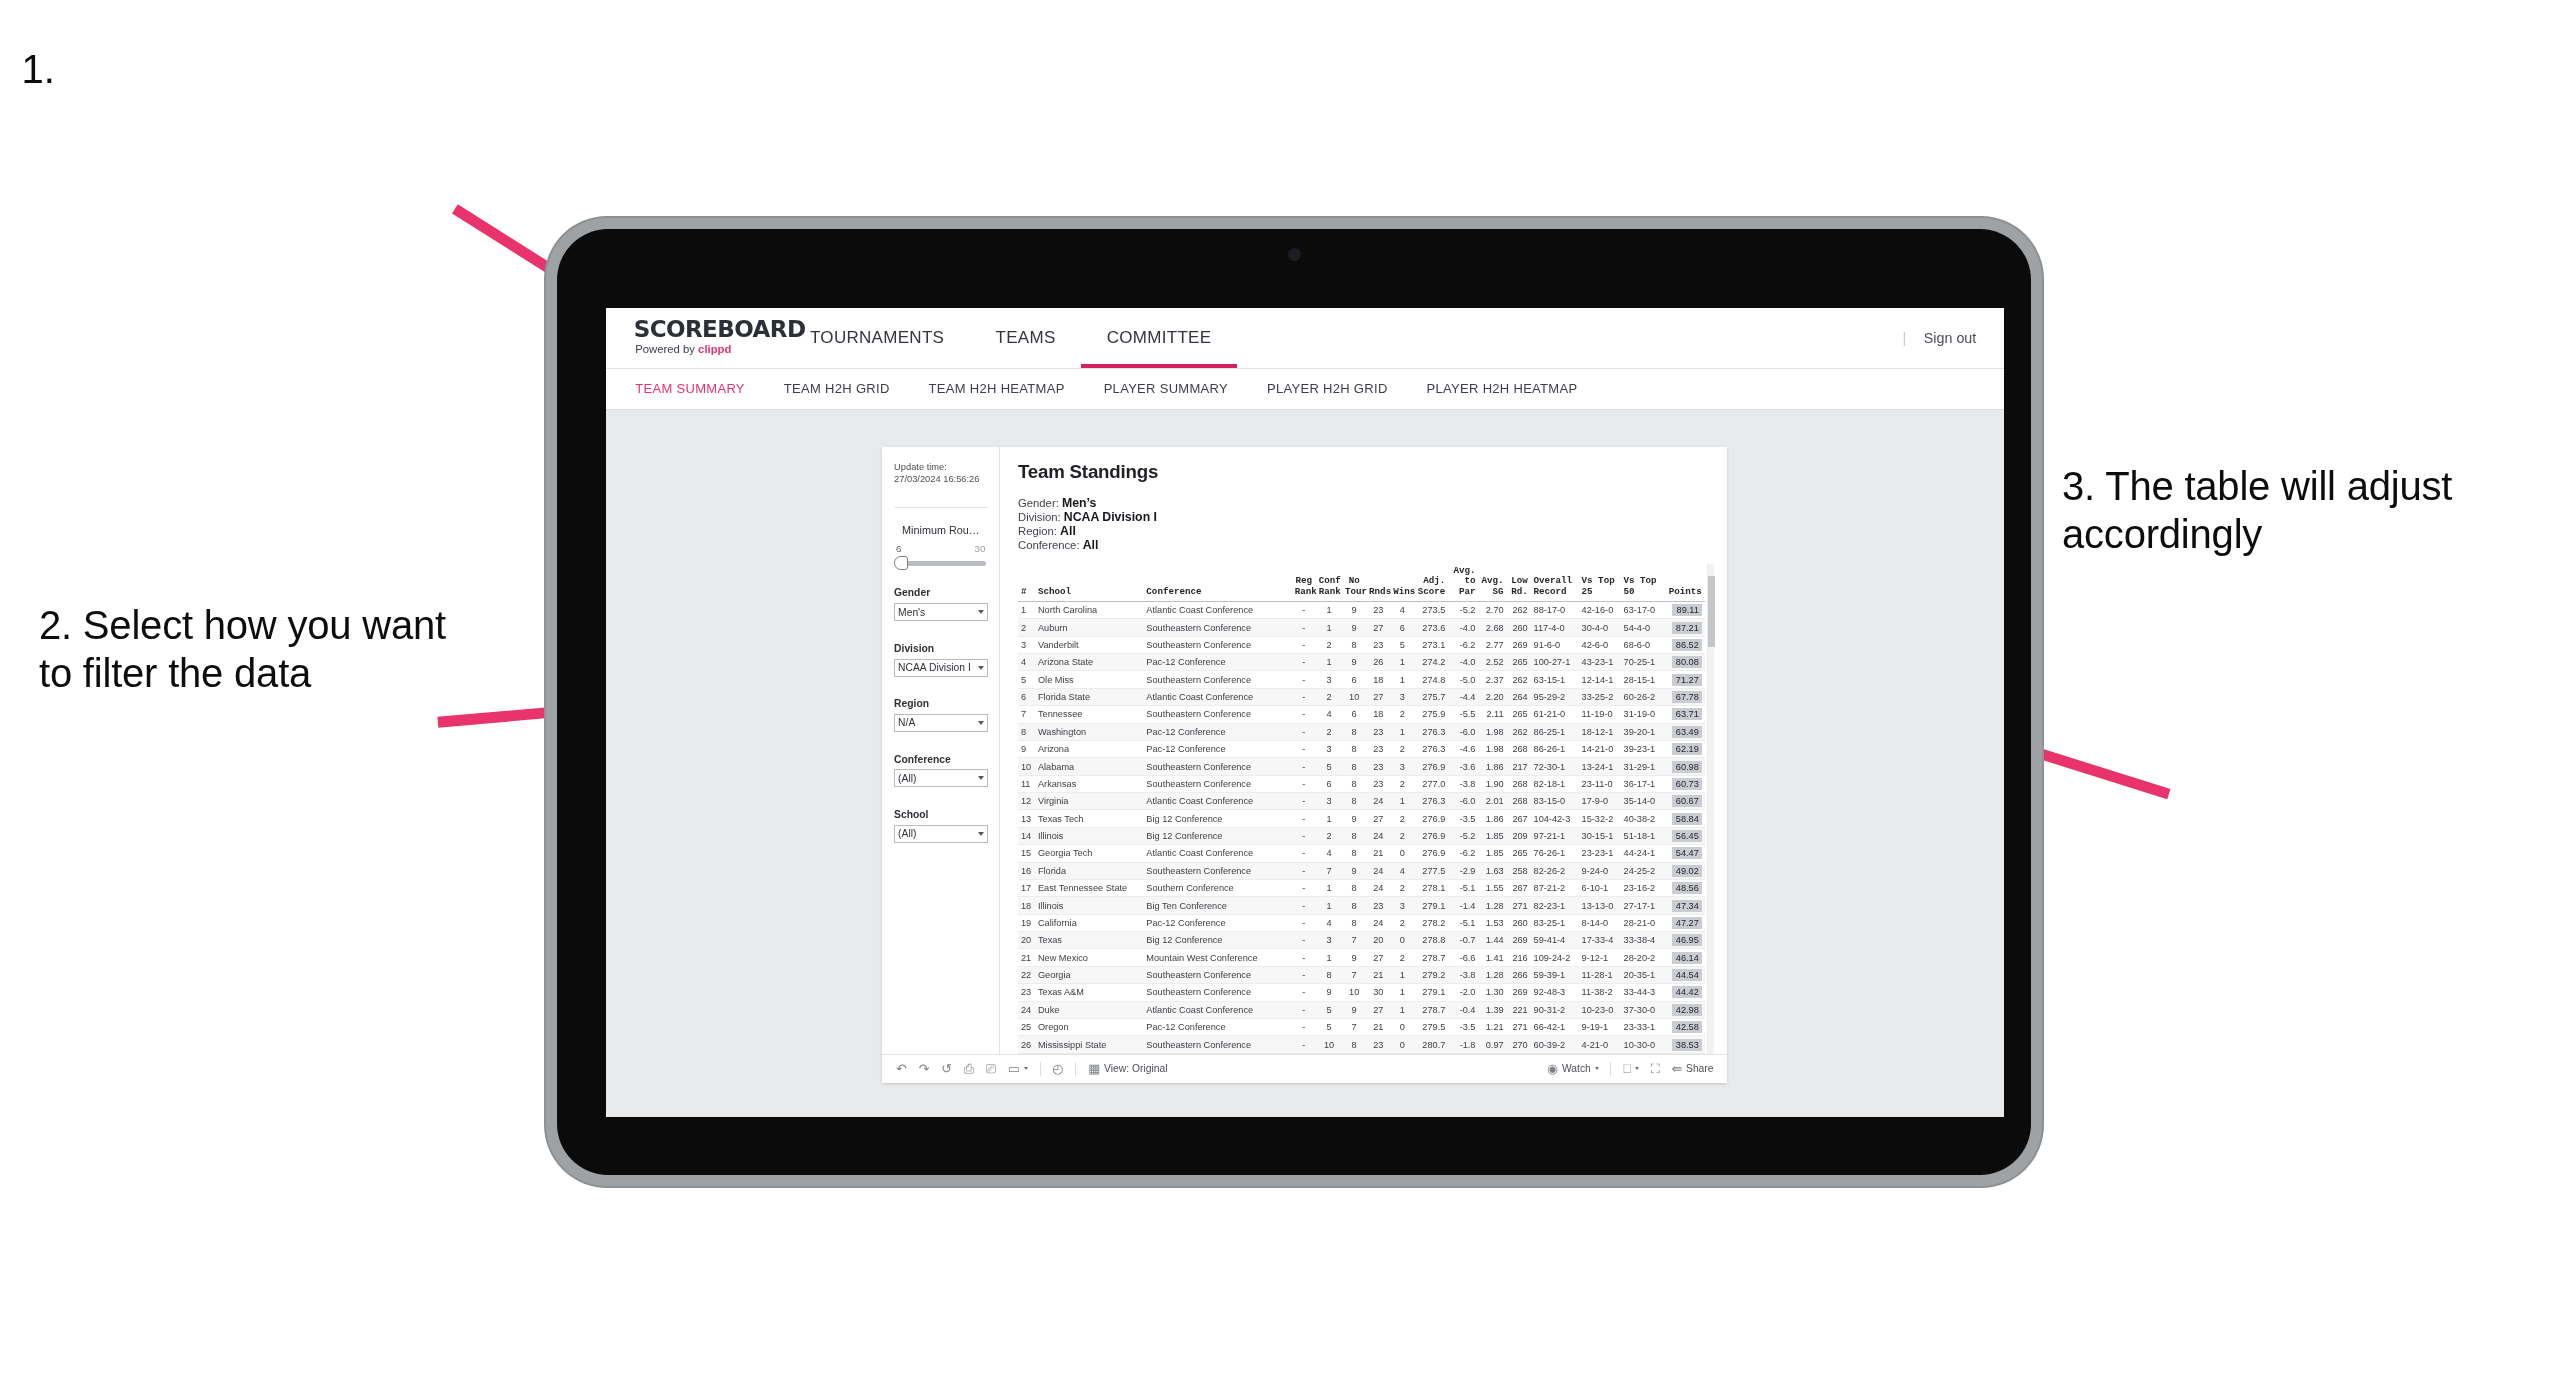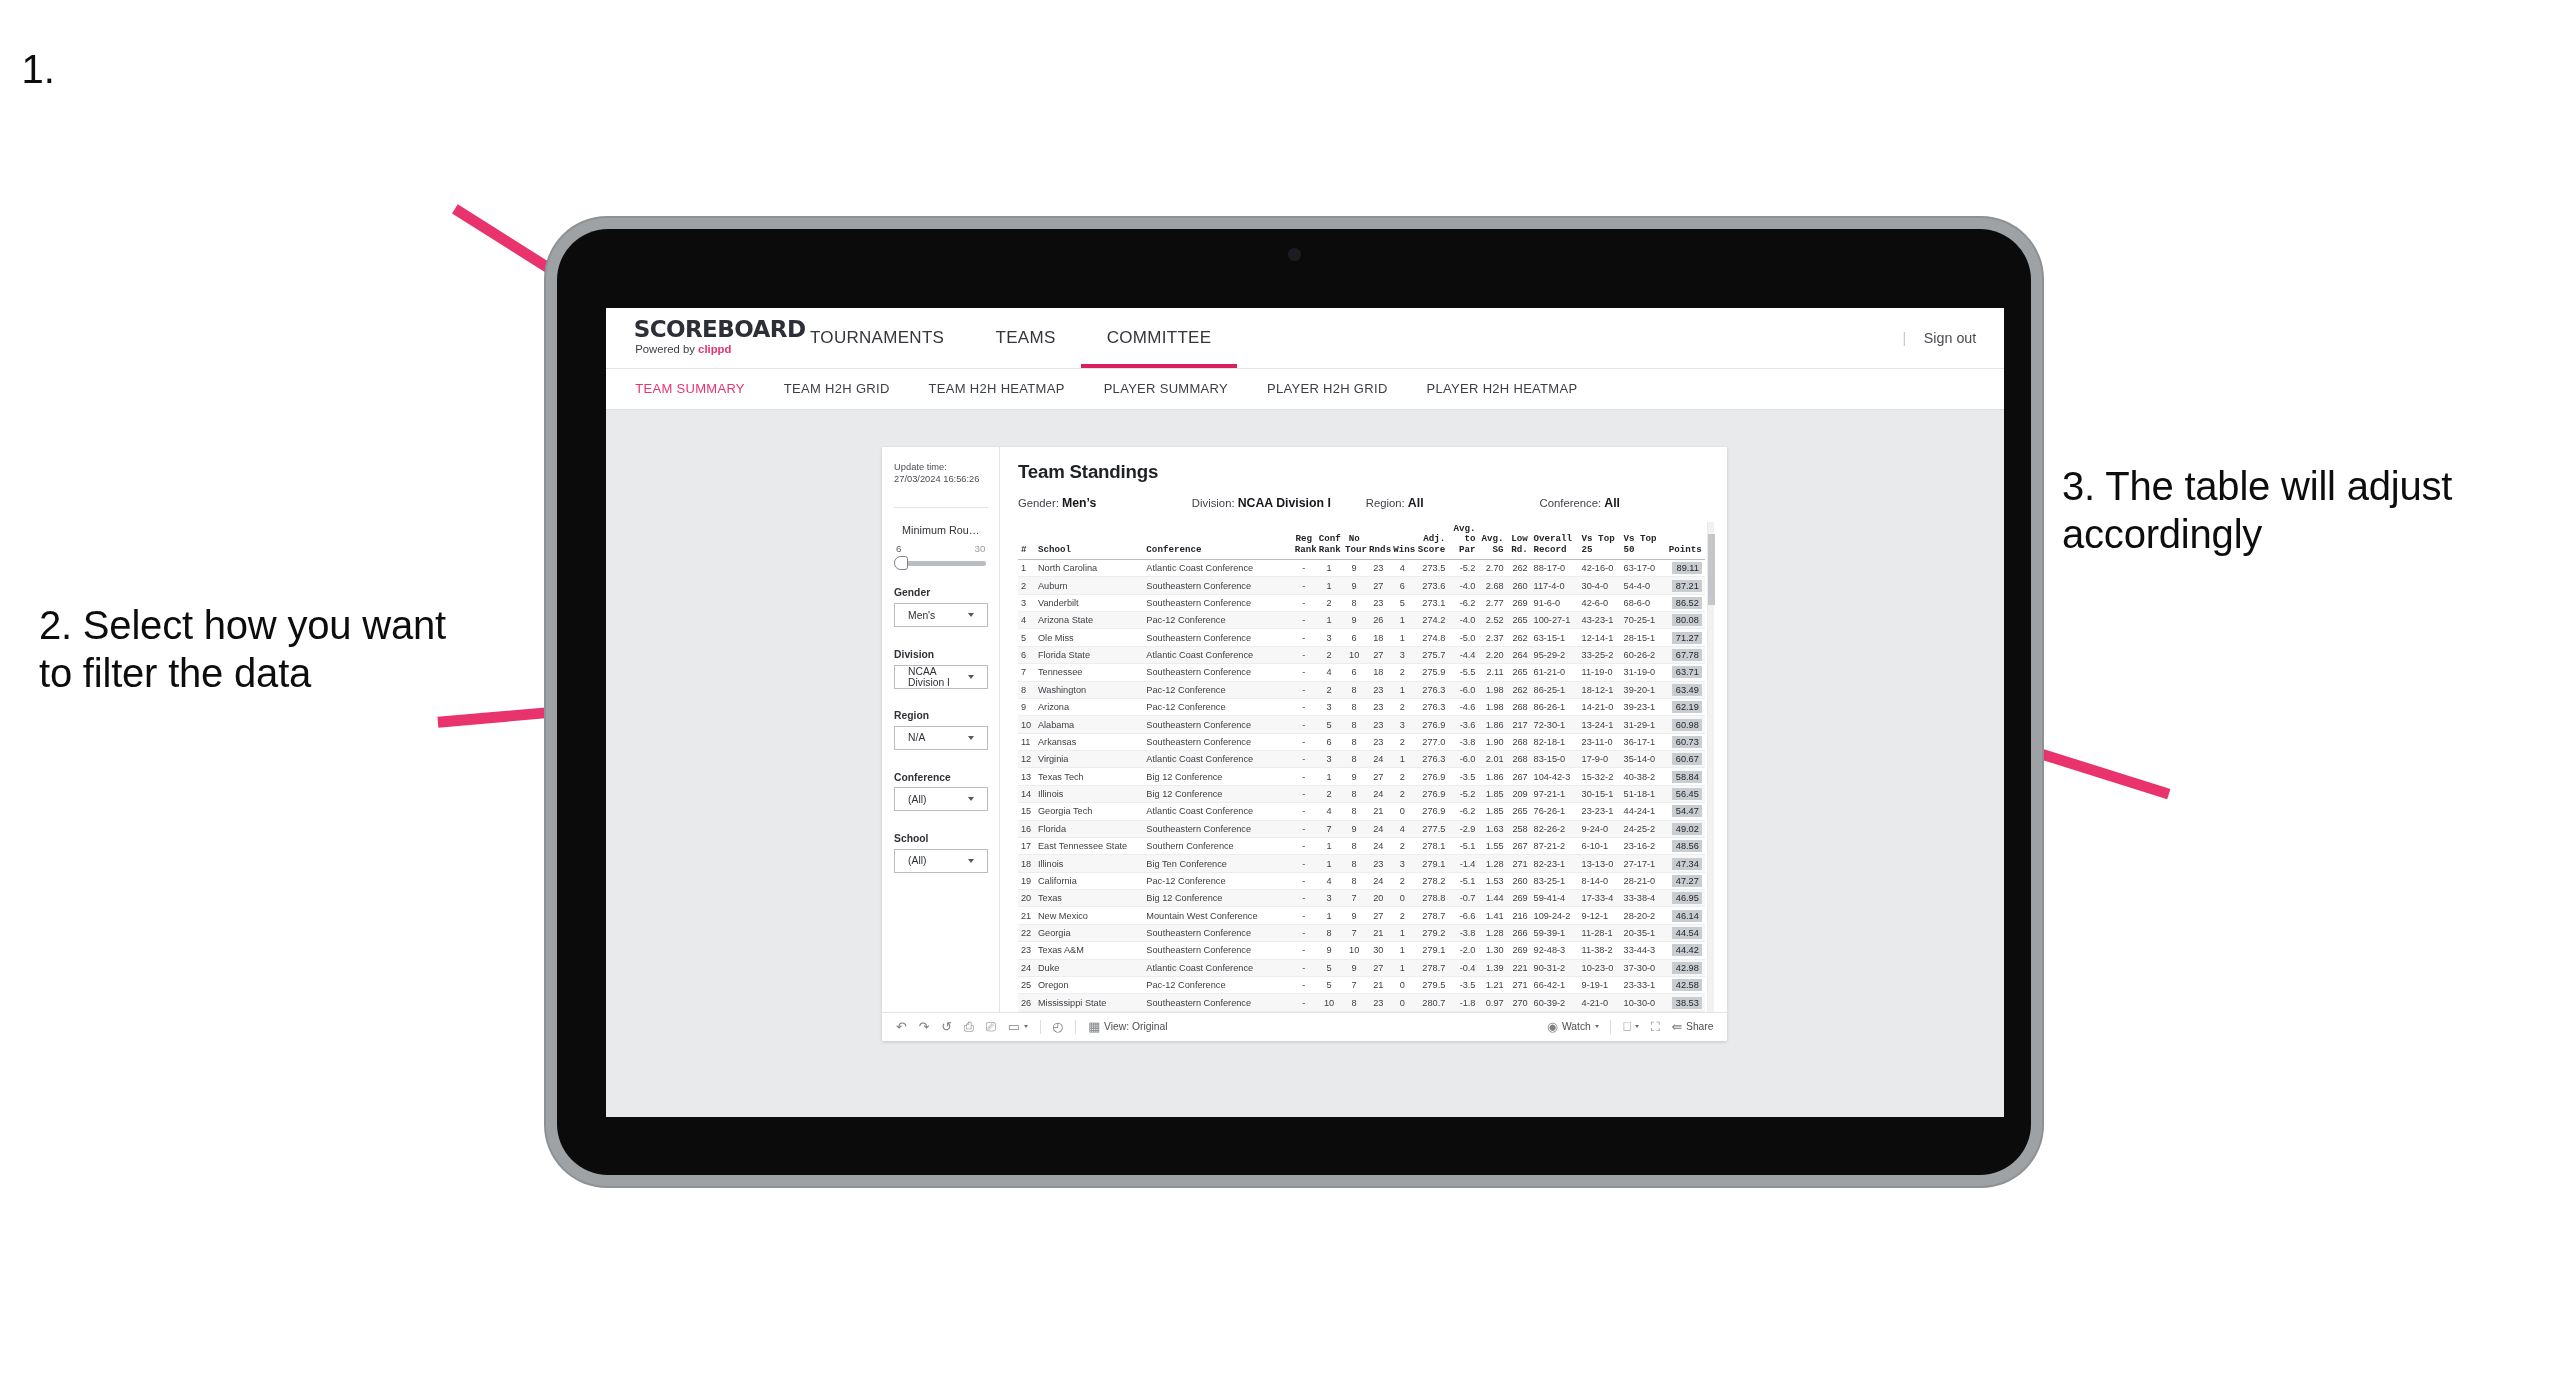--- a/index.html
+++ b/index.html
@@ -130,34 +130,34 @@
   .fgroup .flabel { font-size: 10.3px; font-weight:700; color:#2e3136; margin-bottom:4.9px; }
   .slider-title { font-size: 10.8px; color:#2e3136; text-align:center; margin-bottom:6.9px; }
   .slider-ends { display:flex; justify-content:space-between; font-size:9.8px; color:#5a5d62; padding:0 2px 2.9px;}
   .slider-ends .max { color:#9a9da2; }
   .slider-track { position:relative; height:4.9px; background:#b9bcc0; border-radius:2.9px; margin: 3.9px 2px 0; }
   .slider-knob {
     position:absolute; left:-2px; top:-4.9px; width:13.8px; height:14.7px;
     background:#fff; border:1.5px solid #7b7e83; border-radius:6.9px 2.9px 2.9px 6.9px;
   }
   .sel {
-    height: 24px; border:1px solid #b9bcc0; background:#fff;
-    display:flex; align-items:center; padding: 0 13px;
+    height: 18px; border:1px solid #b9bcc0; background:#fff;
+    display:flex; align-items:center; padding: 0 3px;
     font-size: 10.3px; color:#2e3136; position:relative;
   }
   .sel .caret {
     margin-left:auto; width:0;height:0;
     border-left:3.9px solid transparent;border-right:3.9px solid transparent;
     border-top:4.9px solid #55585d;
   }
 
   
   .content { flex:1; padding: 13.8px 13.8px 0 17.7px; min-width:0; }
   .viz-title { font-size: 18.7px; font-weight:700; color:#1f2125; letter-spacing:-0.2px; }
-  .filtline { display:flex; margin-top: 13.8px; margin-bottom: 11.8px; font-size:11.3px; }
+  .filtline { display:flex; margin-top: 13.8px; margin-bottom: 11.8px; font-size:11.3px;flex-direction:column; }
   .filtline .f { width: 187px; color:#40434a; }
   .filtline .f b { font-weight:700; color:#17191d; font-size:12.3px; }
 
   table { border-collapse: collapse; width:100%; table-layout:fixed; }
   thead th {
     font-size: 9.2px; font-weight:700; color:#232629;
     text-align:left; vertical-align:bottom;
     padding: 2px 2.9px 3.9px 2.9px;
     border-bottom:1px solid #bcbfc3;
     line-height:1.12;

